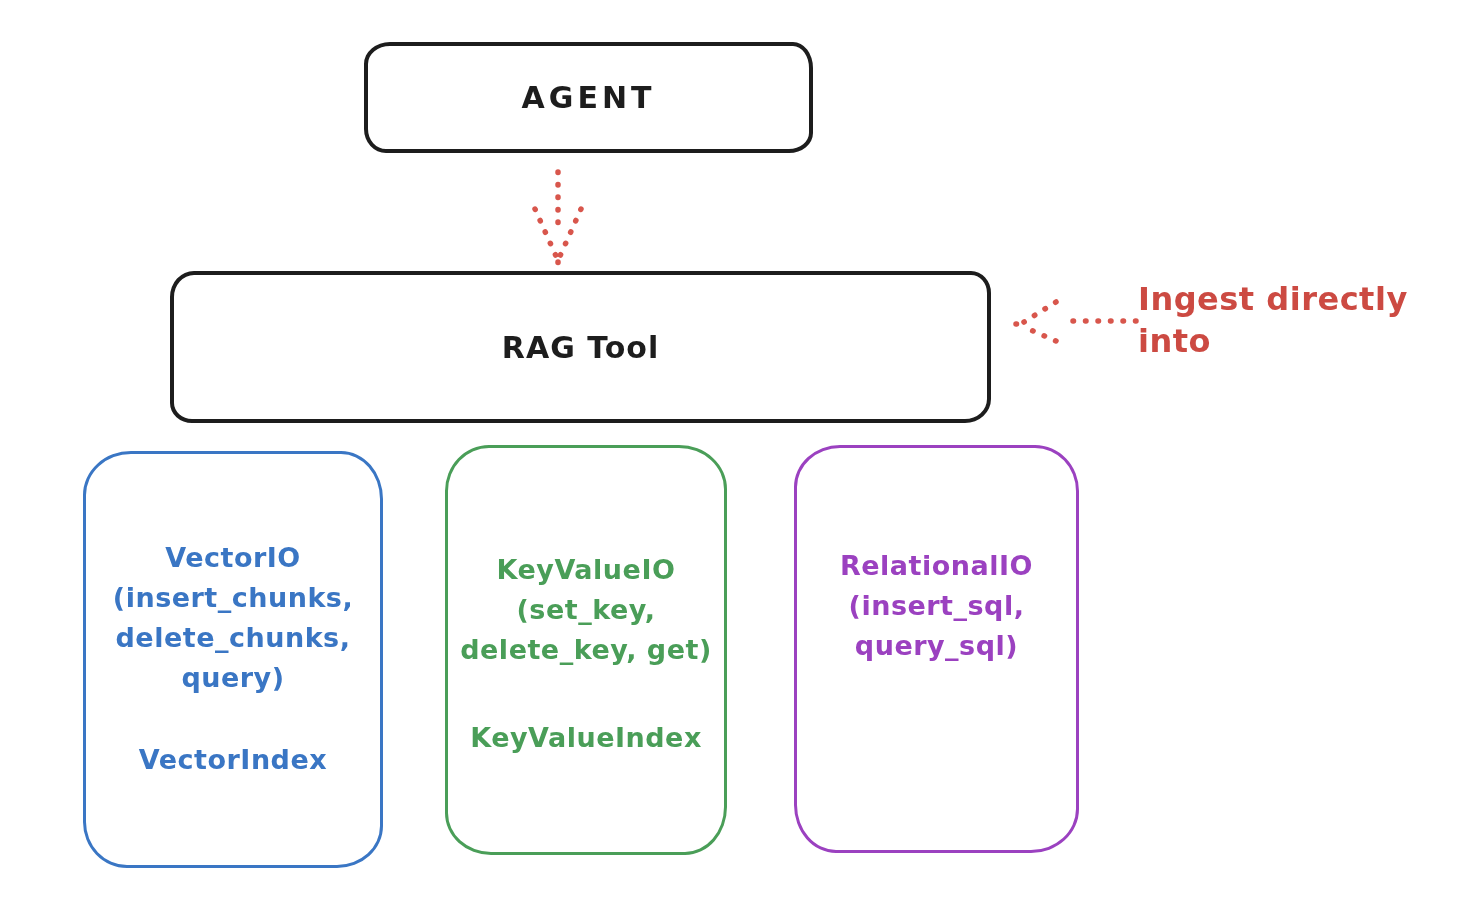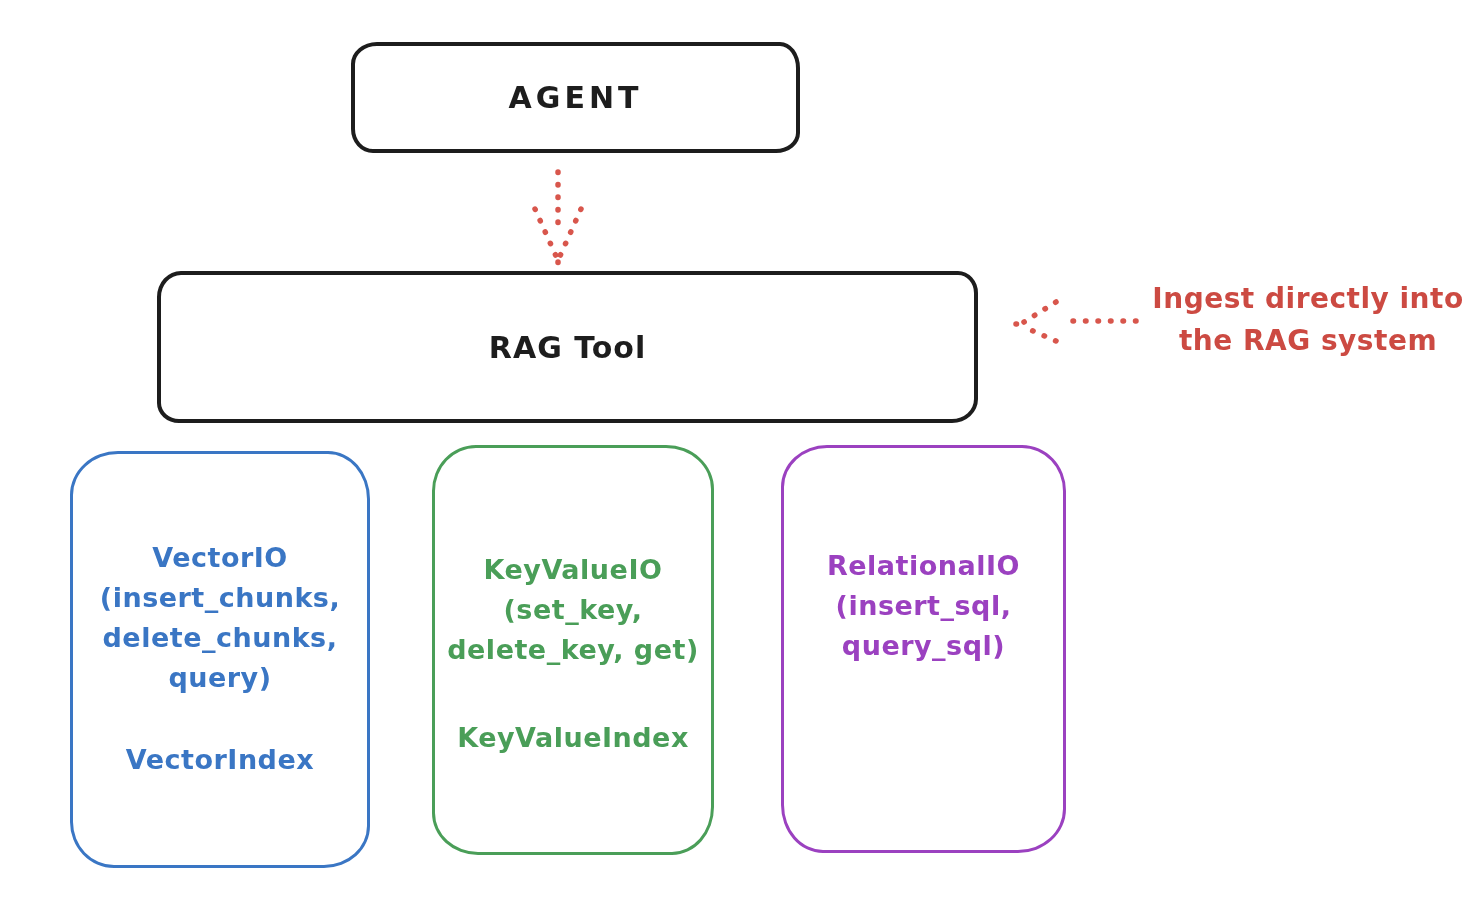--- a/index.html
+++ b/index.html
@@ -16,20 +16,21 @@
     overflow: hidden;
   }
   
   .node {
     position: absolute;
     box-sizing: border-box;
     background: #ffffff;
     display: flex;
     align-items: center;
     justify-content: center;
+    margin-left: 13px;
   }
   .node-black {
     border: 4px solid #1d1d1d;
     color: #1d1d1d;
   }
   .agent-box {
     left: 351px; top: 42px;
     width: 449px; height: 111px;
     border-radius: 26px 20px 24px 22px / 22px 26px 20px 24px;
   }
@@ -85,23 +86,22 @@
     border-color: #9b41c0; color: #9b41c0;
     border-radius: 46px 44px 48px 42px / 42px 46px 44px 48px;
     padding-top: 98px;
   }
   .relational-box .io-index { margin-top: 46px; }
   
   .annotation {
     position: absolute;
     left: 1138px; top: 278px;
     width: 340px;
-    text-align: center;
     color: #cc4a42;
-    font-size: 28px;
+    font-size: 32px;
     font-weight: 700;
     line-height: 42px;
     letter-spacing: 0.5px;
   }
   
   .arrows {
     position: absolute;
     left: 0; top: 0;
     width: 1484px; height: 910px;
     pointer-events: none;
@@ -137,21 +137,20 @@
     <g>
       <path d="M 1136 321 L 1062 321"></path>
       <path d="M 1056 302 L 1024 322"></path>
       <path d="M 1056 341 L 1024 327"></path>
       <path d="M 1016 324 L 1016.5 324"></path>
     </g>
   </svg>
 
   <div class="annotation">
     <div>Ingest directly into</div>
-    <div>the RAG system</div>
   </div>
 
   <div class="node io-box keyvalue-box">
     <div class="io-methods">KeyValueIO
 (set_key,
 delete_key, get)</div>
     <div class="io-index">KeyValueIndex</div>
   </div>
 
   <div class="node io-box vector-box">

